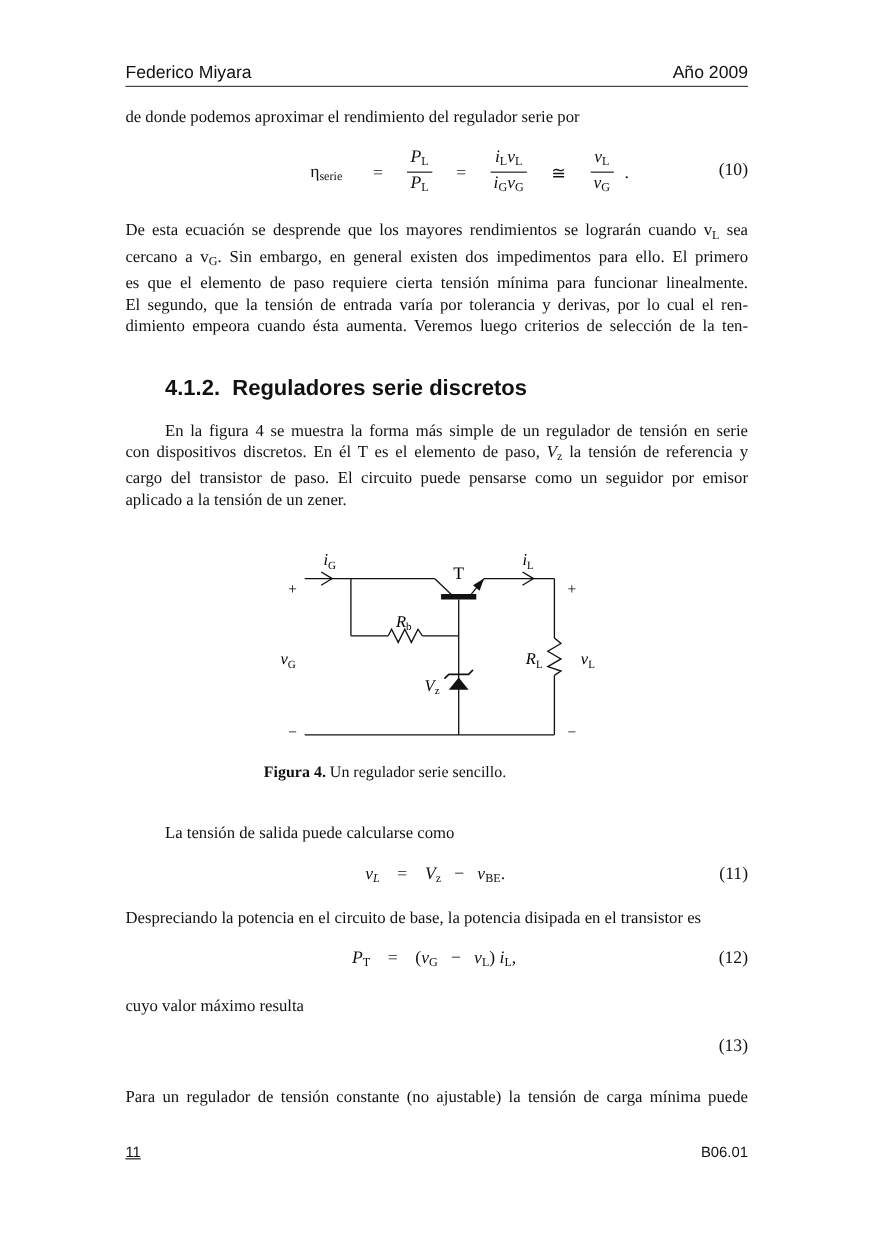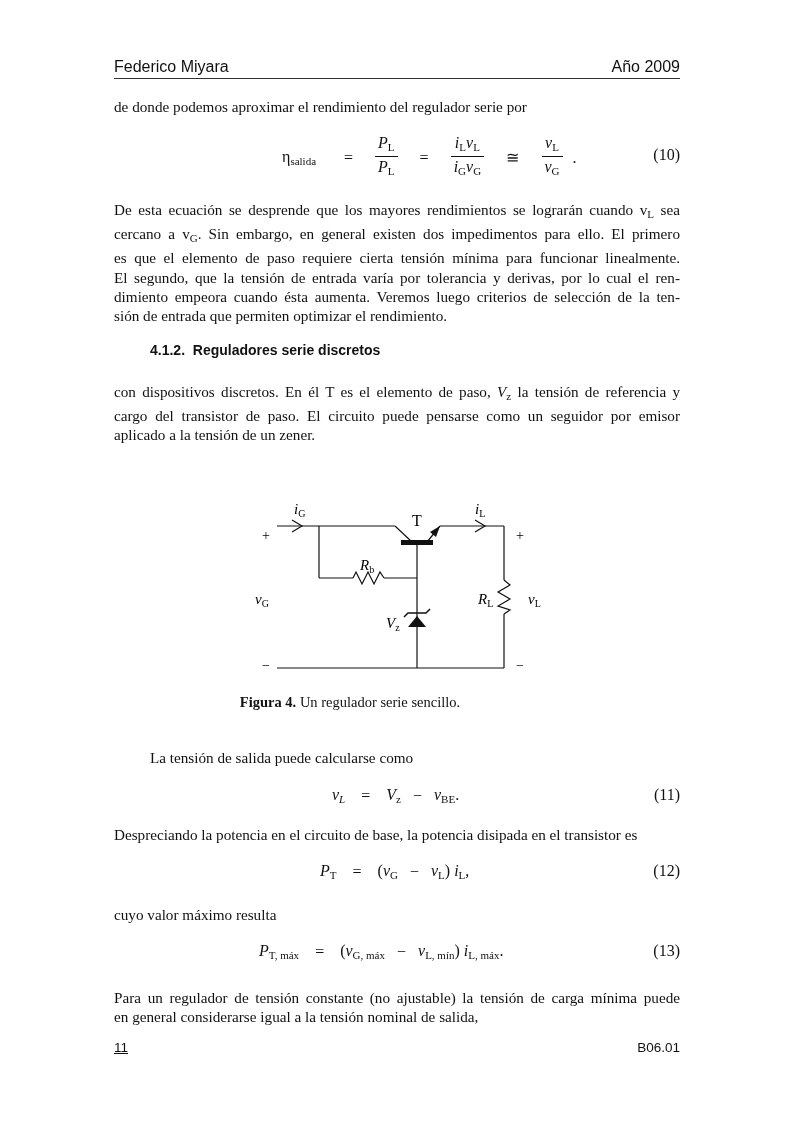--- a/index.html
+++ b/index.html
@@ -7,21 +7,21 @@
   .serif { font-family: "Liberation Serif", "DejaVu Serif", serif; }
   .sans { font-family: "Liberation Sans", "DejaVu Sans", sans-serif; }
   .header { position: absolute; left: 114px; top: 58px; width: 566px; height: 20px; font-size: 16px; }
   .header .left { position: absolute; left: 0; top: 0; }
   .header .right { position: absolute; right: 0; top: 0; }
   .header-rule { position: absolute; left: 114px; top: 78px; width: 566px; height: 0; border-top: 1px solid #333; }
   .para { position: absolute; left: 114px; width: 566px; font-size: 15.2px; line-height: 19.2px; text-align: justify; }
   .para.indent { text-indent: 36px; }
   .para .line { display: block; text-align: justify; text-align-last: justify; white-space: nowrap; }
   .para .line.last { text-align-last: left; }
-  .heading { position: absolute; left: 150px; top: 342px; font-size: 14px; font-weight: bold; }
+  .heading { position: absolute; left: 150px; top: 342px; font-size: 20px; font-weight: bold; }
   .eq { position: absolute; left: 114px; width: 566px; font-size: 16px; height: 40px; }
   .eq .num { position: absolute; right: 0; }
   .eq .body { position: absolute; white-space: nowrap; }
   .frac { display: inline-block; vertical-align: middle; text-align: center; margin: 0 6px; }
   .frac .n { display: block; border-bottom: 1px solid #111; padding: 0 3px; line-height: 18px; }
   .frac .d { display: block; padding: 0 3px; line-height: 20px; }
   .op { display: inline-block; vertical-align: middle; margin: 0 12px; }
   i { font-style: italic; }
   sub { font-size: 11px; vertical-align: -3px; font-style: normal; }
   .caption { position: absolute; left: 0; width: 700px; top: 694px; text-align: center; font-size: 14.5px; }
@@ -38,21 +38,21 @@
   <span class="right">Año 2009</span>
 </div>
 <div class="header-rule"></div>
 
 <div class="para serif" style="top:97px;">
   <span>de donde podemos aproximar el rendimiento del regulador serie por</span>
 </div>
 
 <div class="eq serif" style="top:134px;height:50px;">
   <div class="body" style="left:168px;top:0;">
-    <span class="op" style="margin-left:0;"><span>η</span><sub>salida</sub></span>
+    <span class="op" style="margin-left:0;"><span>η</span><sub>serie</sub></span>
     <span class="op">=</span>
     <span class="frac">
       <span class="n"><i>P</i><sub>L</sub></span>
       <span class="d"><i>P</i><sub>L</sub></span>
     </span>
     <span class="op">=</span>
     <span class="frac">
       <span class="n"><i>i</i><sub>L</sub><i>v</i><sub>L</sub></span>
       <span class="d"><i>i</i><sub>G</sub><i>v</i><sub>G</sub></span>
     </span>
@@ -65,28 +65,28 @@
   </div>
   <span class="num" style="top:12px;">(10)</span>
 </div>
 
 <div class="para serif" style="top:200px;">
   <span class="line"><span>De esta ecuación se desprende que los mayores rendimientos se lograrán cuando v</span><sub>L</sub><span> sea</span></span>
   <span class="line"><span>cercano a v</span><sub>G</sub><span>. Sin embargo, en general existen dos impedimentos para ello. El primero</span></span>
   <span class="line">es que el elemento de paso requiere cierta tensión mínima para funcionar linealmente.</span>
   <span class="line">El segundo, que la tensión de entrada varía por tolerancia y derivas, por lo cual el ren-</span>
   <span class="line">dimiento empeora cuando ésta aumenta. Veremos luego criterios de selección de la ten-</span>
-  <span class="line last">sión de entrada que permiten optimizar el rendimiento.</span>
 </div>
 
 <div class="heading sans">
   <span>4.1.2.</span>&nbsp; <span>Reguladores serie discretos</span>
 </div>
 
 <div class="para serif" style="top:382px;">
+  <span class="line" style="text-indent:36px;">En la figura 4 se muestra la forma más simple de un regulador de tensión en serie</span>
   <span class="line"><span>con dispositivos discretos. En él T es el elemento de paso, </span><i>V</i><sub>z</sub><span> la tensión de referencia y</span></span>
   <span class="line">cargo del transistor de paso. El circuito puede pensarse como un seguidor por emisor</span>
   <span class="line last">aplicado a la tensión de un zener.</span>
 </div>
 
 <svg style="position:absolute;left:240px;top:490px;" width="320" height="200" viewBox="0 0 320 200">
   <g stroke="#111" stroke-width="1.2" fill="none">
 
     <line x1="37" y1="36" x2="155" y2="36"></line>
 
@@ -167,32 +167,23 @@
     <i>i</i><sub>L</sub><span>,</span>
   </div>
   <span class="num" style="top:0;">(12)</span>
 </div>
 
 <div class="para serif" style="top:905px;">
   <span>cuyo valor máximo resulta</span>
 </div>
 
 <div class="eq serif" style="top:942px;">
-  <div class="body" style="left:145px;top:0;">
-    <i>P</i><sub>T, máx</sub>
-    <span class="op">=</span>
-    <span>(</span><i>v</i><sub>G, máx</sub>
-    <span class="op" style="margin:0 8px;">−</span>
-    <i>v</i><sub>L, mín</sub><span>)</span>
-    <i>i</i><sub>L, máx</sub><span>.</span>
-  </div>
   <span class="num" style="top:0;">(13)</span>
 </div>
 
 <div class="para serif" style="top:988px;">
   <span class="line">Para un regulador de tensión constante (no ajustable) la tensión de carga mínima puede</span>
-  <span class="line last">en general considerarse igual a la tensión nominal de salida,</span>
 </div>
 
 <div class="footer sans">
   <span class="left">11</span>
   <span class="right">B06.01</span>
 </div>
 
 </body></html>

